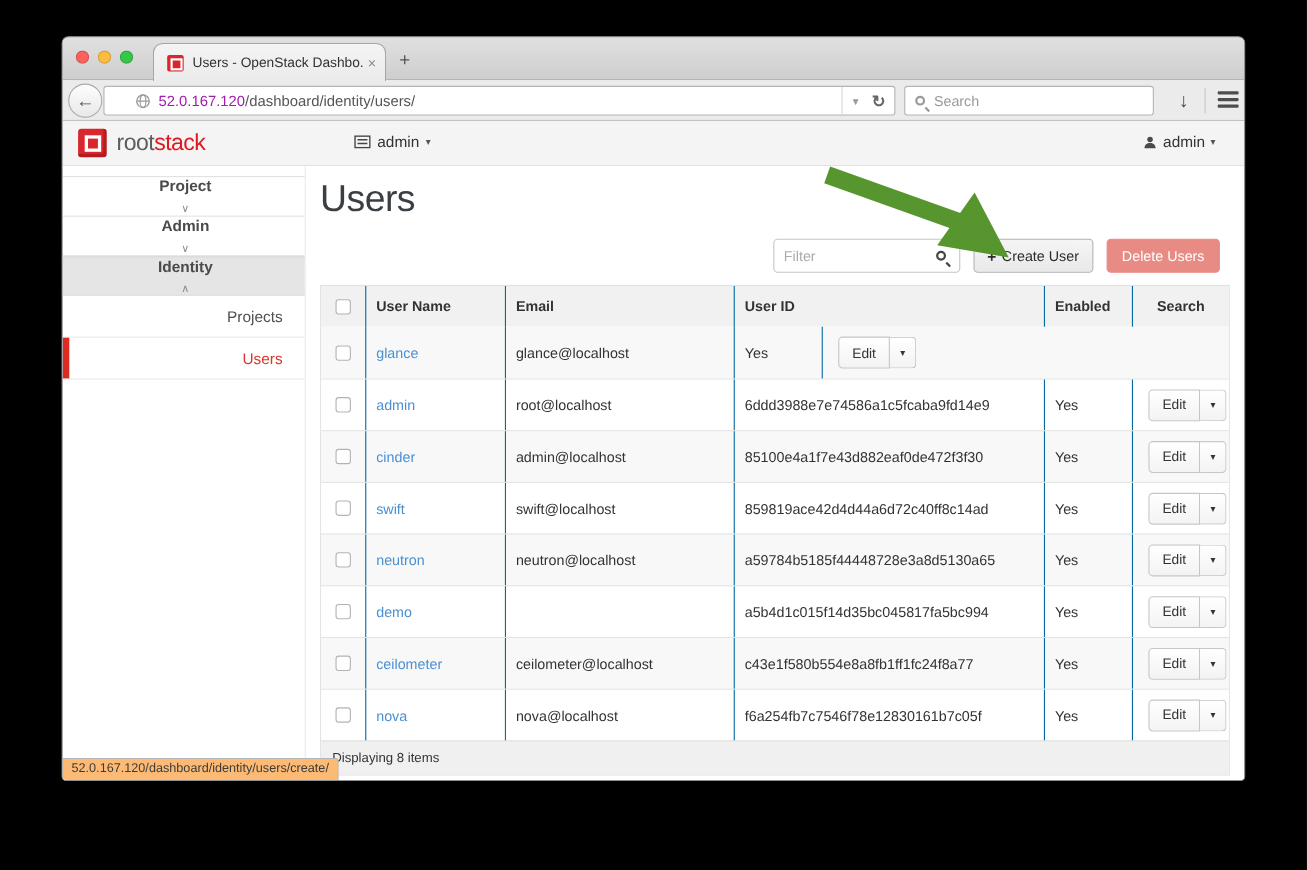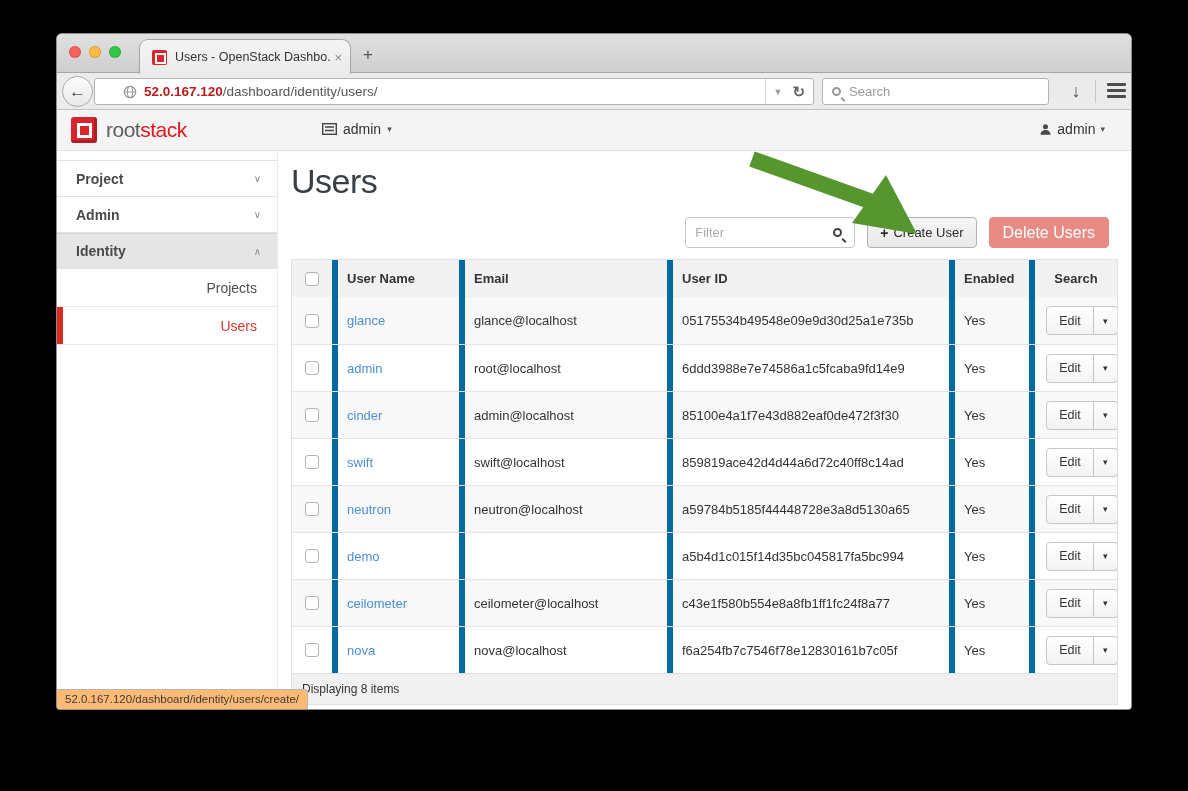--- a/index.html
+++ b/index.html
@@ -27,21 +27,21 @@
 
   
   .toolbar { position:relative; height:37px; background:#ebebeb; border-bottom:1px solid #c2c2c2; flex:none; }
   .back-btn { position:absolute; left:5px; top:3px; width:31px; height:31px; border-radius:50%;
     background:linear-gradient(#fdfdfd,#e8e8e8); border:1px solid #ababab; display:flex; align-items:center;
     justify-content:center; z-index:3; font-size:17px; font-weight:bold; color:#4d4d4d; }
   .urlbar { position:absolute; left:37px; top:5px; width:720px; height:27px; background:#fff;
     border:1px solid #b4b4b4; border-radius:3px; display:flex; align-items:center; padding-left:28px; }
   .globe-icon { width:14px; height:14px; flex:none; margin-right:7px; }
   .url-text { font-size:13.5px; color:#555; white-space:nowrap; flex:1; }
-  .url-text b { color:#b91c1c; font-weight:700; }
+  .url-text b { color:#a21caf; font-weight:400; }
   .urlbar-right { display:flex; align-items:center; height:100%; border-left:1px solid #d6d6d6; padding:0 8px; gap:10px; flex:none; }
   .url-drop { font-size:9px; color:#9a9a9a; }
   .url-reload { font-size:15px; color:#666; font-weight:bold; }
   .searchbox { position:absolute; left:765px; top:5px; width:227px; height:27px; background:#fff;
     border:1px solid #b4b4b4; border-radius:3px; display:flex; align-items:center; padding:0 9px; }
   .lens { width:9px; height:9px; border:2px solid #9a9a9a; border-radius:50%; position:relative; flex:none; }
   .lens::after { content:""; position:absolute; width:2px; height:5px; background:#9a9a9a; left:8px; top:8px; transform:rotate(-45deg); }
   .search-input { border:none; outline:none; font-size:13px; color:#333; margin-left:8px; width:100%; background:transparent; font-family:"Liberation Sans",sans-serif; }
   .search-input::placeholder { color:#9a9a9a; }
   .dl-btn { position:absolute; left:1005px; top:5px; width:28px; height:27px; display:flex; align-items:center; justify-content:center;
@@ -63,21 +63,21 @@
   .user-menu { position:absolute; right:26px; top:11px; display:flex; align-items:center; gap:5px; font-size:14px; color:#333; }
   .caret { font-size:9px; color:#555; }
 
   
   .content { flex:1; display:flex; min-height:0; position:relative; }
 
   
   .sidebar { width:221px; flex:none; background:#fff; border-right:1px solid #e8e8e8; display:flex; flex-direction:column; }
   .side-spacer { height:10px; border-bottom:1px solid #e2e2e2; }
   .side-section { height:36px; display:flex; align-items:center; justify-content:space-between;
-    padding:0 16px 0 19px; border-bottom:1px solid #e2e2e2; font-size:14px; font-weight:bold; color:#4a4a4a; }
+    padding:0 16px 0 19px; border-bottom:1px solid #e2e2e2; font-size:14px; font-weight:bold; color:#4a4a4a;flex-direction:column; }
   .side-section.expanded { background:#e5e5e5; border-top:1px solid #d6d6d6; }
   .side-chevron { font-size:10px; color:#8a8a8a; font-weight:normal; }
   .side-link { height:38px; display:flex; align-items:center; justify-content:flex-end;
     padding-right:20px; border-bottom:1px solid #e8e8e8; font-size:14px; color:#4f4f4f; position:relative; }
   .side-link.active { color:#d9362b; }
   .active-bar { position:absolute; left:0; top:0; width:6px; height:100%; background:#dc2b23; }
 
   
   .main { flex:1; background:#fff; position:relative; padding:8px 0 0 13px; }
   .page-title { font-size:34px; font-weight:400; color:#3a3f44; letter-spacing:-0.5px; line-height:44px; }
@@ -85,29 +85,29 @@
   .filter-wrap { width:170px; height:31px; border:1px solid #c6c6c6; border-radius:4px; display:flex; align-items:center;
     padding:0 9px; background:#fff; }
   .filter-input { border:none; outline:none; flex:1; font-size:13px; color:#333; background:transparent; font-family:"Liberation Sans",sans-serif; min-width:0; }
   .filter-input::placeholder { color:#ababab; }
   .lens-dark { width:9px; height:9px; border:2px solid #444; border-radius:50%; position:relative; flex:none; margin-right:3px; }
   .lens-dark::after { content:""; position:absolute; width:2px; height:5px; background:#444; left:8px; top:8px; transform:rotate(-45deg); }
   .btn-create { height:31px; padding:0 12px; background:linear-gradient(#f5f5f5,#e9e9e9); border:1px solid #b0b0b0;
     border-radius:4px; font-size:13px; color:#2b2b2b; display:flex; align-items:center; gap:5px; font-family:"Liberation Sans",sans-serif; }
   .btn-create .plus { font-weight:bold; font-size:14px; }
   .btn-delete { height:31px; padding:0 13px; background:#e98b85; border:1px solid #e98b85; border-radius:4px;
-    font-size:16px; color:#fff; font-family:"Liberation Sans",sans-serif; }
+    font-size:13px; color:#fff; font-family:"Liberation Sans",sans-serif; }
 
   
   .table { width:827px; margin-top:11px; border:1px solid #e0e0e0; font-size:13px; color:#333; }
   .trow { display:flex; border-top:1px solid #e4e4e4; background:#fff; min-height:47px; align-items:stretch; }
   .trow:first-child { border-top:none; }
   .trow.striped { background:#f8f8f8; }
   .thead { background:#f1f1f1; font-weight:bold; min-height:37px; }
-  .cell { padding:8px 9px; display:flex; align-items:center; border-left:6px solid #0369a1; overflow:hidden; }
+  .cell { padding:8px 9px; display:flex; align-items:center; border-left:1px solid #0369a1; overflow:hidden; }
   .cell:first-child { border-left:none; justify-content:center; }
   .c-check { width:40px; flex:none; }
   .c-name { width:127px; flex:none; }
   .c-email { width:208px; flex:none; }
   .c-id { width:282px; flex:none; }
   .c-enabled { width:80px; flex:none; }
   .c-actions { width:88px; flex:none; justify-content:center; }
   .checkbox { width:14px; height:14px; background:#fff; border:1px solid #b3b3b3; border-radius:3px; }
   .link { color:#4a90d2; text-decoration:none; cursor:pointer; }
   .btn-group { display:flex;padding-left:12px; }
@@ -252,21 +252,20 @@
 
         <div>
             <div class="trow striped">
     <div class="cell c-check">
                 <span class="checkbox"></span>
               </div>
     <div class="cell c-name">
                 <a class="link">glance</a>
               </div>
     <div class="cell c-email">glance@localhost</div>
-    <div class="cell c-id">05175534b49548e09e9d30d25a1e735b</div>
     <div class="cell c-enabled">Yes</div>
     <div class="cell c-actions">
       <span class="btn-group">
         <button class="btn-edit">Edit</button>
         <button class="btn-caret">▾</button>
       </span>
     </div>
   </div>
             <div class="trow">
     <div class="cell c-check">

